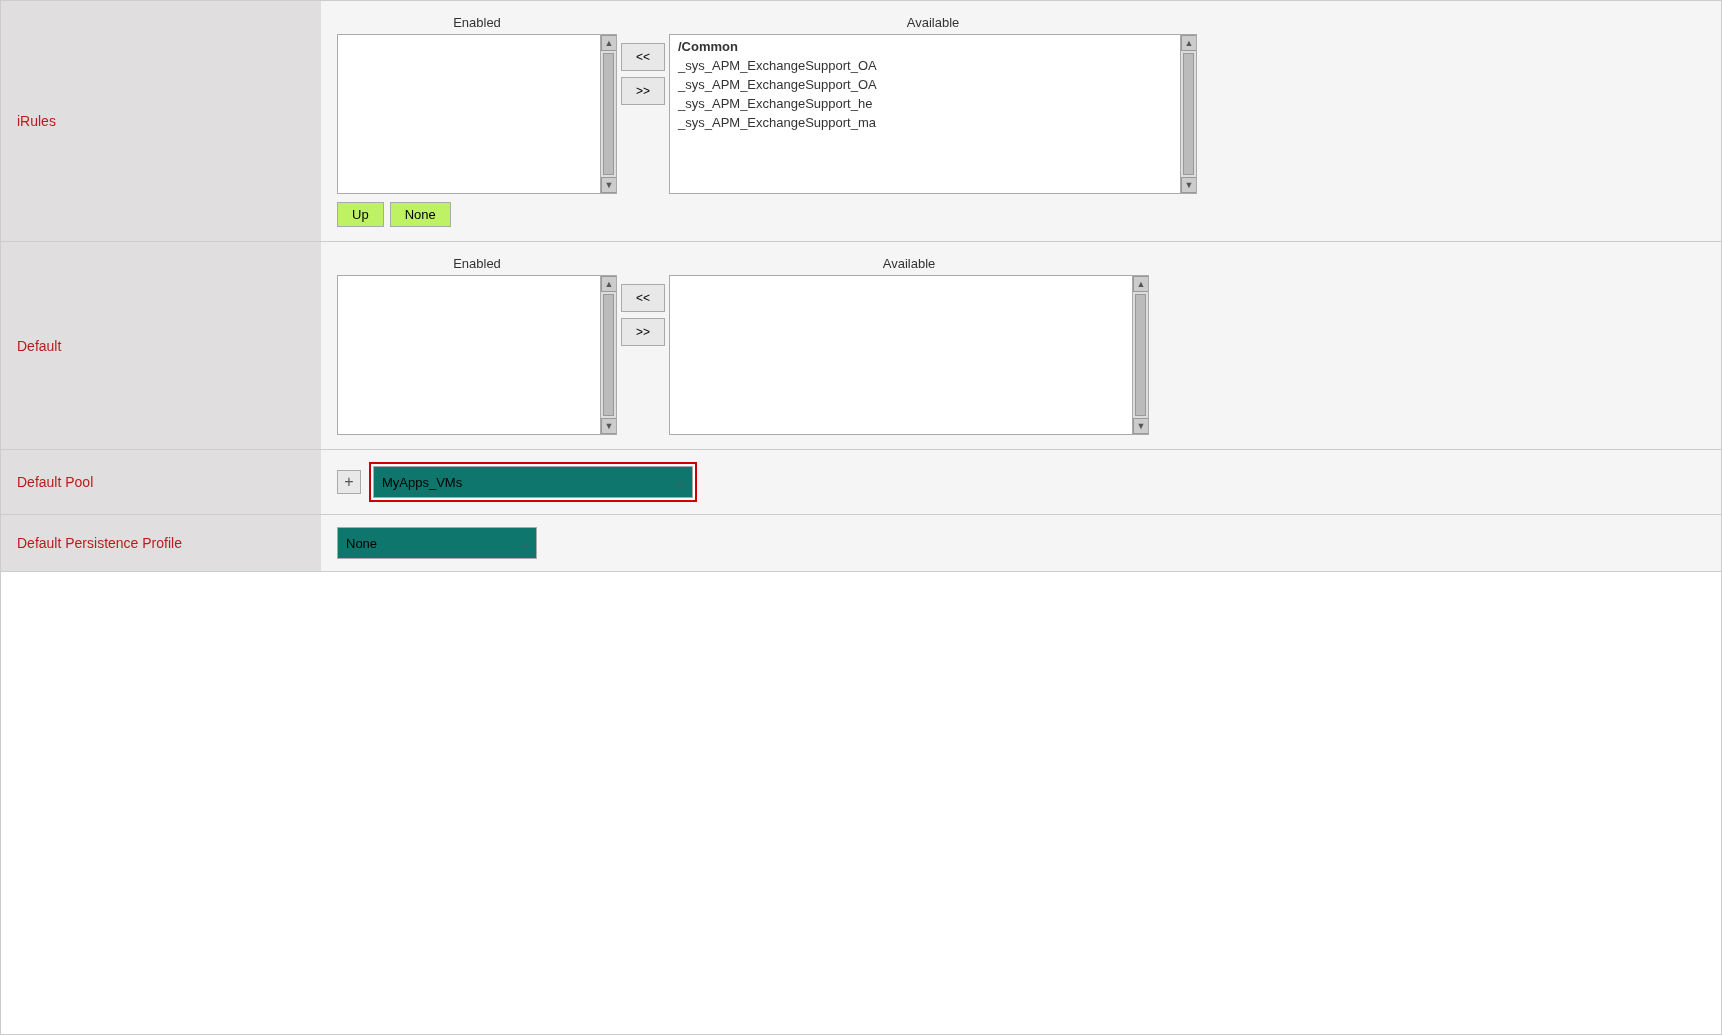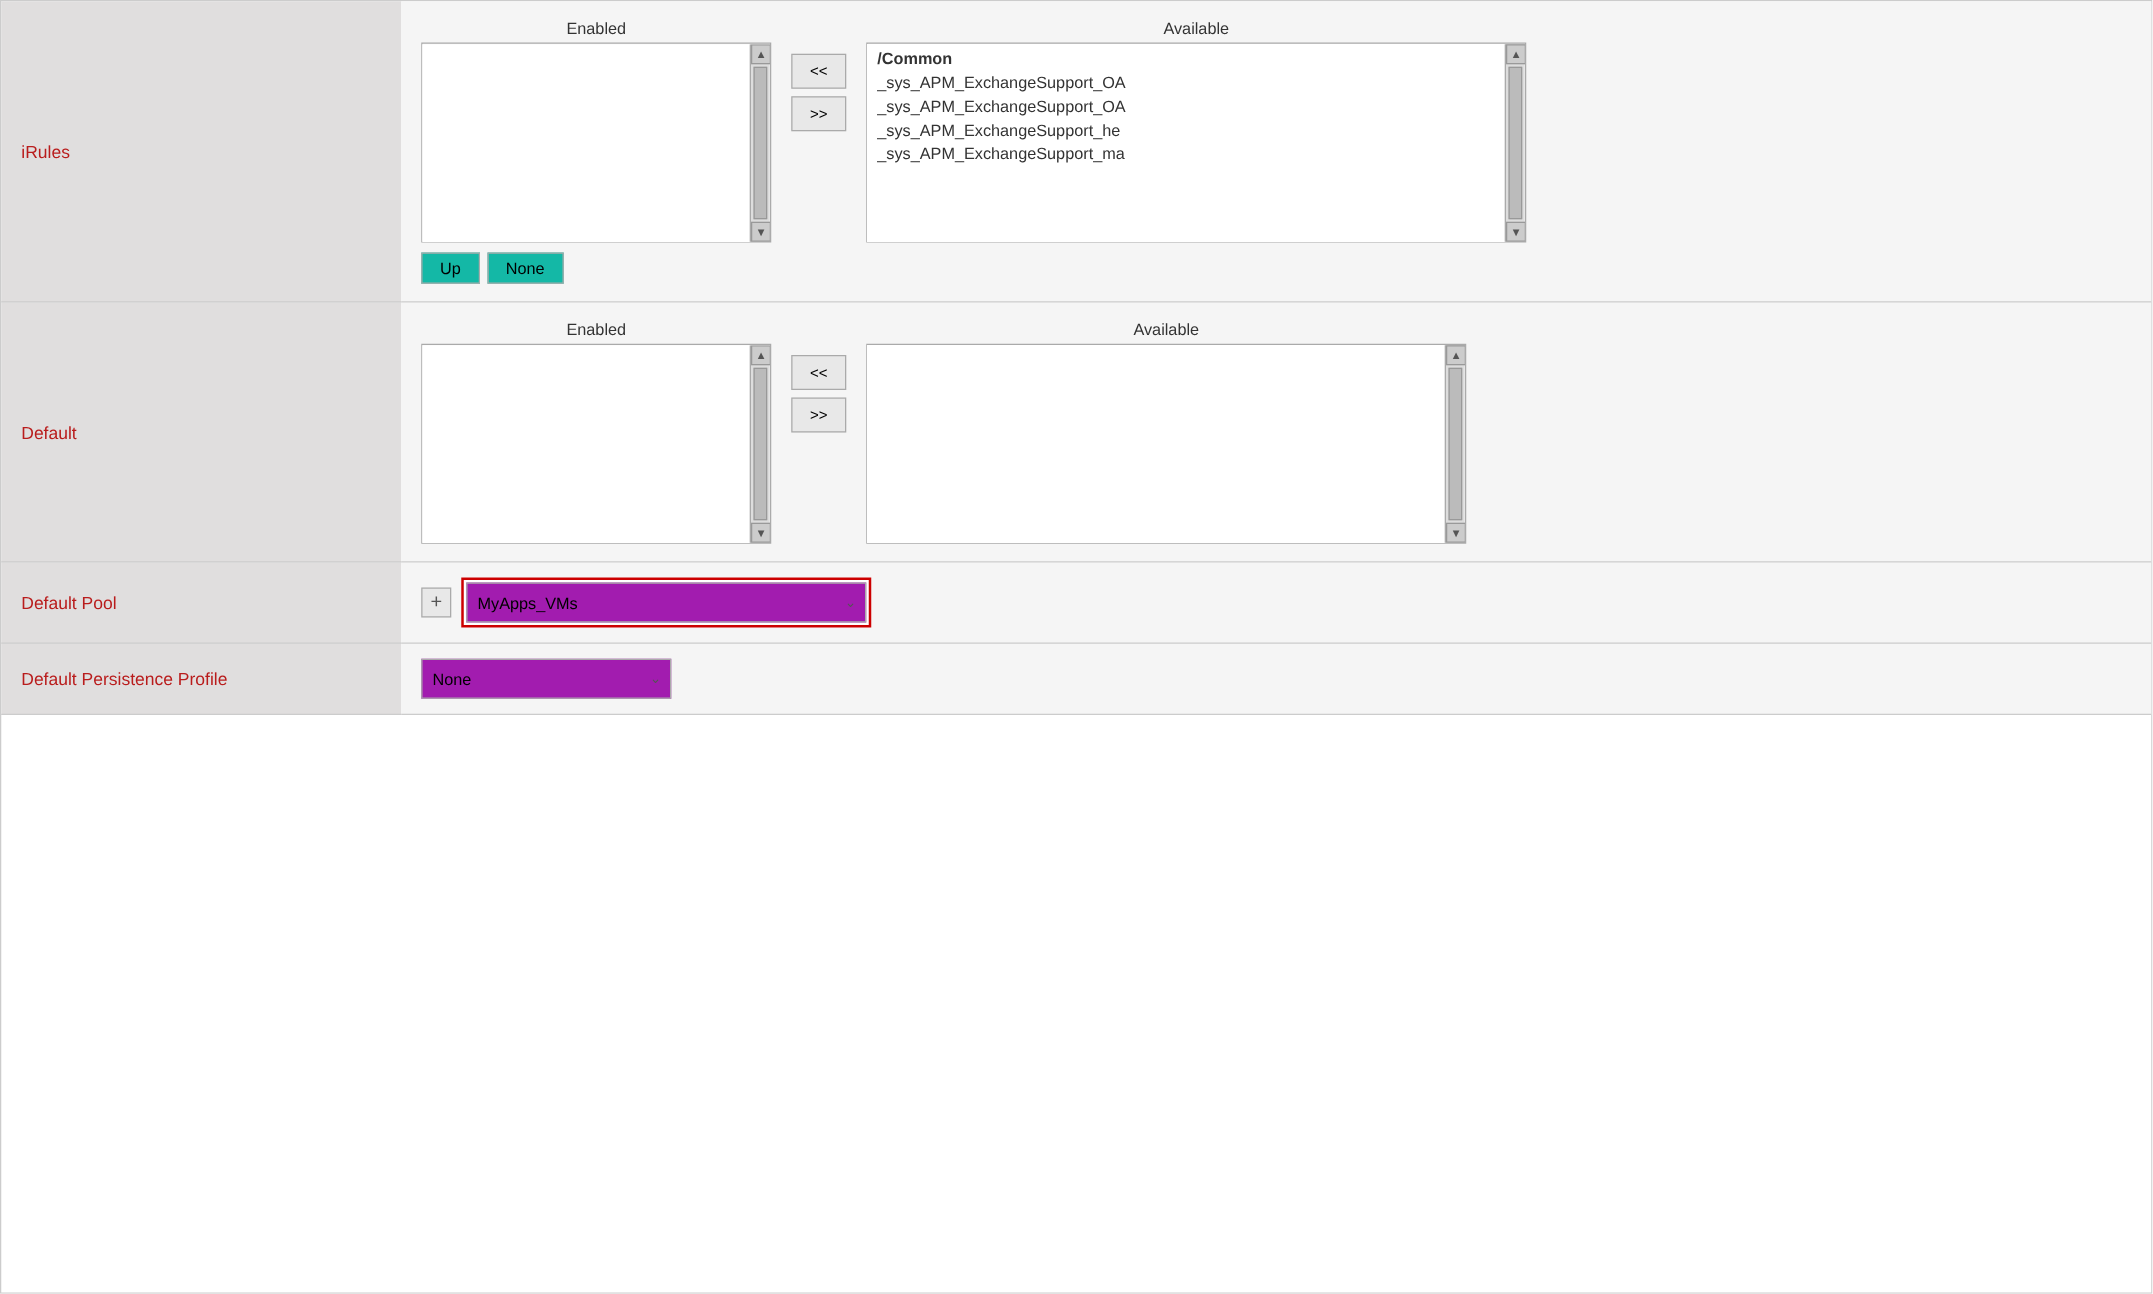--- a/index.html
+++ b/index.html
@@ -38,21 +38,21 @@
       color: #b91c1c;
       padding-left: 20px;
     }
     .content-cell {
       background: #f5f5f5;
     }
     
     .transfer-list {
       display: flex;
       align-items: flex-start;
-      gap: 16px;
+      gap: 4px;
     }
     .list-section {
       display: flex;
       flex-direction: column;
       align-items: center;
     }
     .list-label {
       font-size: 13px;
       margin-bottom: 4px;
       color: #333;
@@ -127,21 +127,21 @@
       text-align: center;
     }
     .updown-buttons {
       display: flex;
       gap: 6px;
       margin-top: 8px;
       margin-left: 0;
     }
     .btn-updown {
       padding: 4px 14px;
-      background: #14b8a6;
+      background: #bef264;
       border: 1px solid #aaa;
       cursor: pointer;
       font-size: 13px;
     }
     
     .pool-row-content {
       display: flex;
       align-items: center;
       gap: 8px;
     }
@@ -153,21 +153,21 @@
       cursor: pointer;
       font-size: 16px;
       display: flex;
       align-items: center;
       justify-content: center;
       color: #555;
     }
     select {
       padding: 4px 8px;
       font-size: 13px;
-      background: #a21caf;
+      background: #0f766e;
       cursor: pointer;
       appearance: none;
       -webkit-appearance: none;
     }
     .select-wrapper {
       position: relative;
       display: inline-block;
     }
     .select-wrapper select {
       padding-right: 28px;

